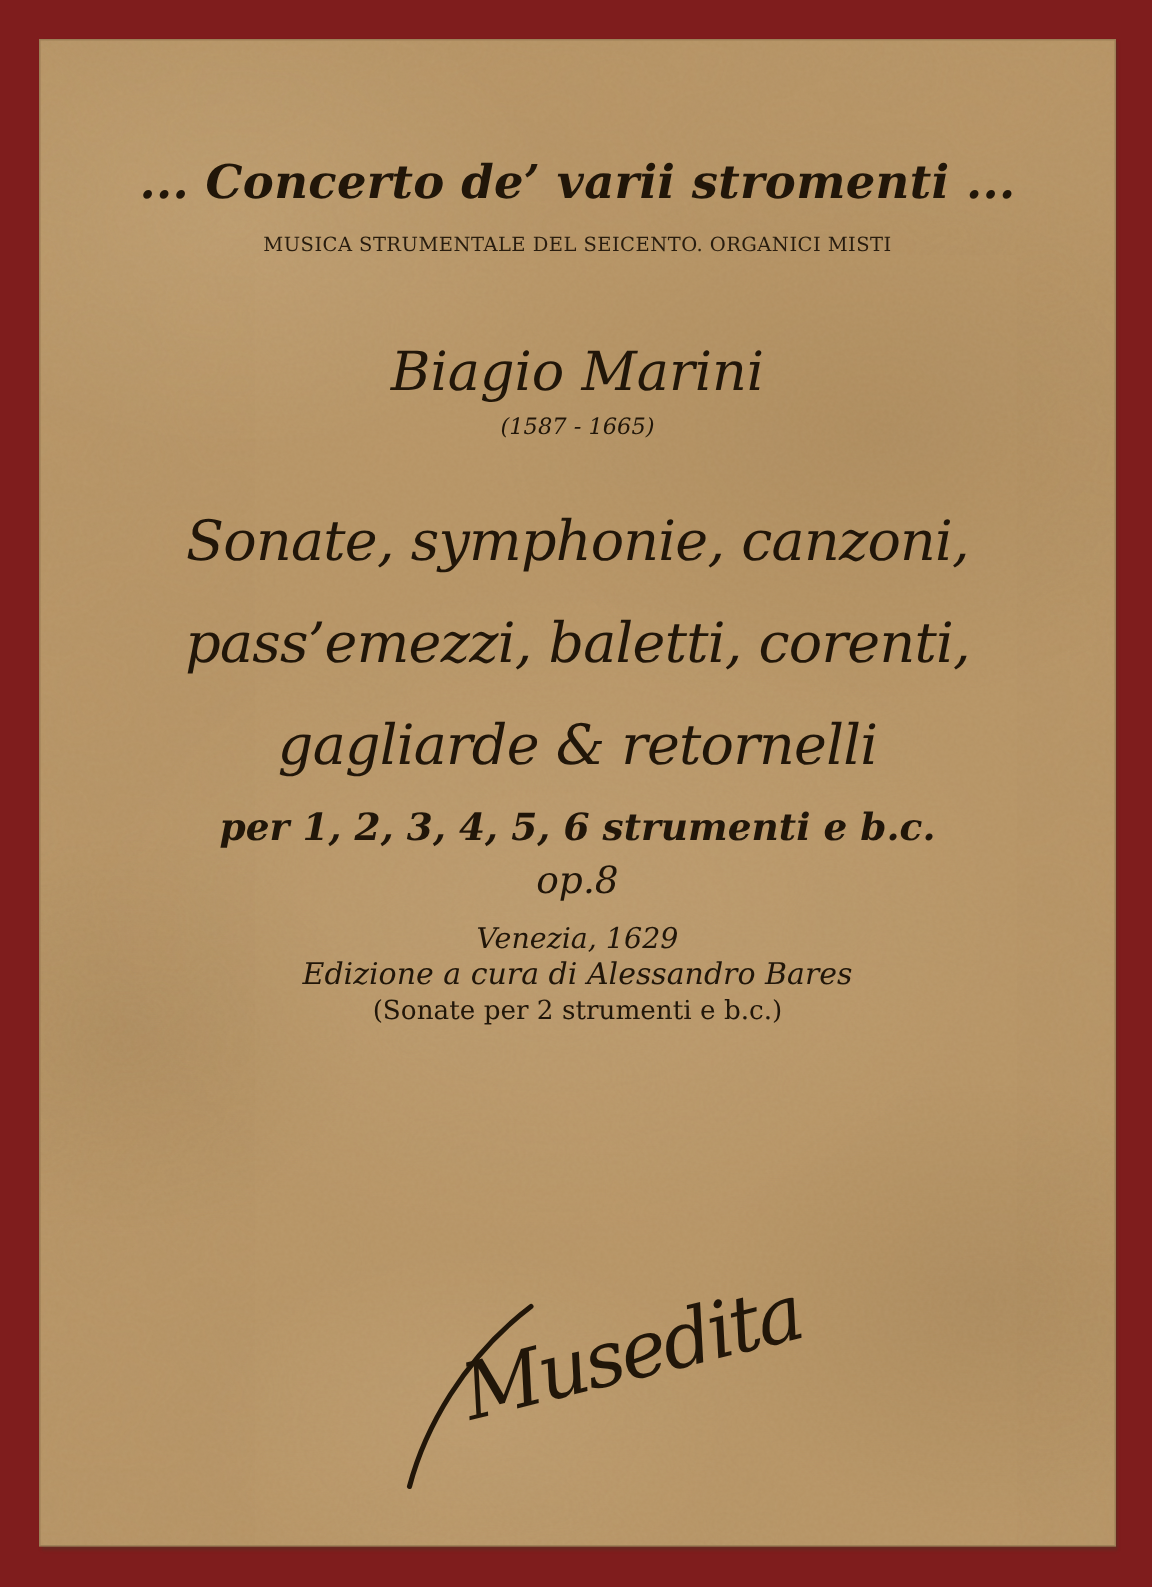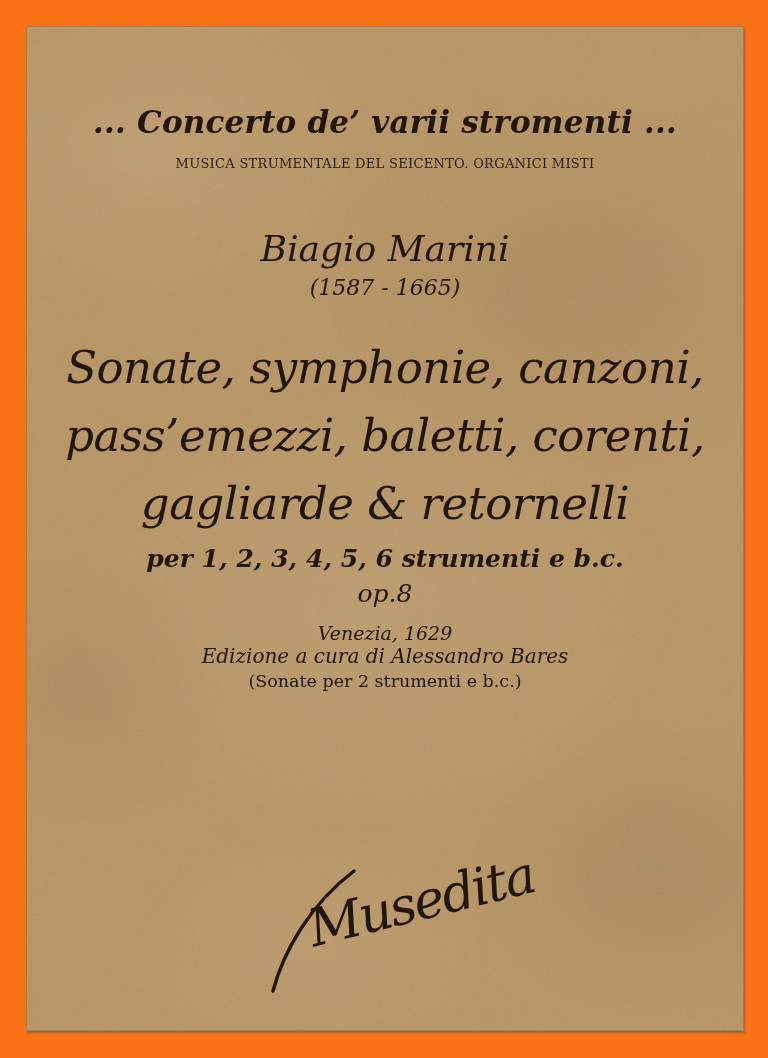--- a/index.html
+++ b/index.html
@@ -5,21 +5,21 @@
   html, body {
     margin: 0;
     padding: 0;
     background: #ffffff;
     font-family: "DejaVu Serif", "Liberation Serif", serif;
   }
   .canvas {
     position: relative;
     width: 768px;
     height: 1058px;
-    background: #f97316;
+    background: #7f1d1d;
     overflow: hidden;
   }
   .paper {
     position: absolute;
     left: 26px;
     top: 26px;
     width: 716px;
     height: 1003px;
     overflow: hidden;
     background-color: #b79465;
@@ -65,26 +65,26 @@
   }
   .composer-name {
     margin-top: 58px;
     font-style: italic;
     font-size: 36px;
     line-height: 1.1;
   }
   .composer-dates {
     margin-top: 7px;
     font-style: italic;
-    font-size: 22px;
+    font-size: 15px;
   }
   .work-title {
     margin-top: 34px;
     font-style: italic;
-    font-size: 45px;
+    font-size: 37px;
     line-height: 68px;
     letter-spacing: -0.5px;
   }
   .scoring {
     margin-top: 6px;
     font-style: italic;
     font-size: 25px;
     font-weight: bold;
   }
   .opus {

